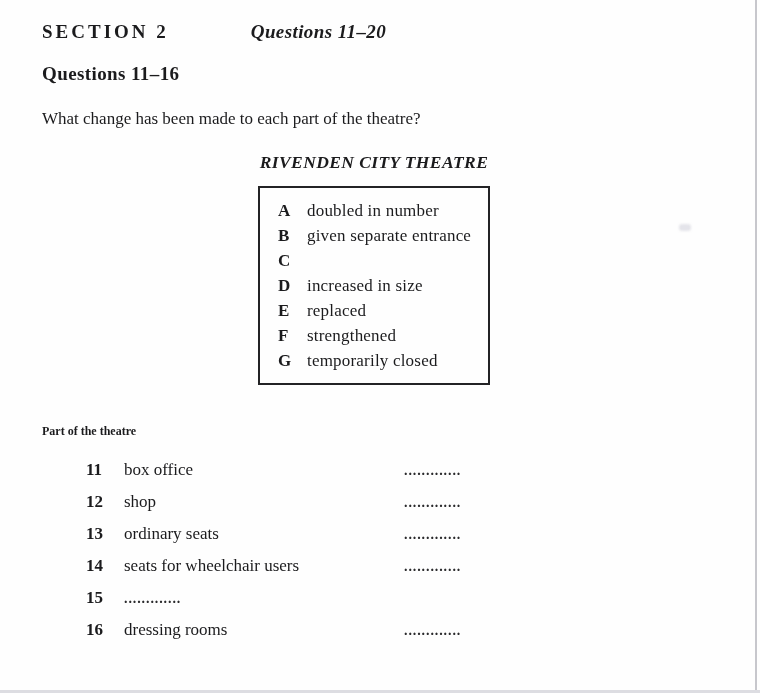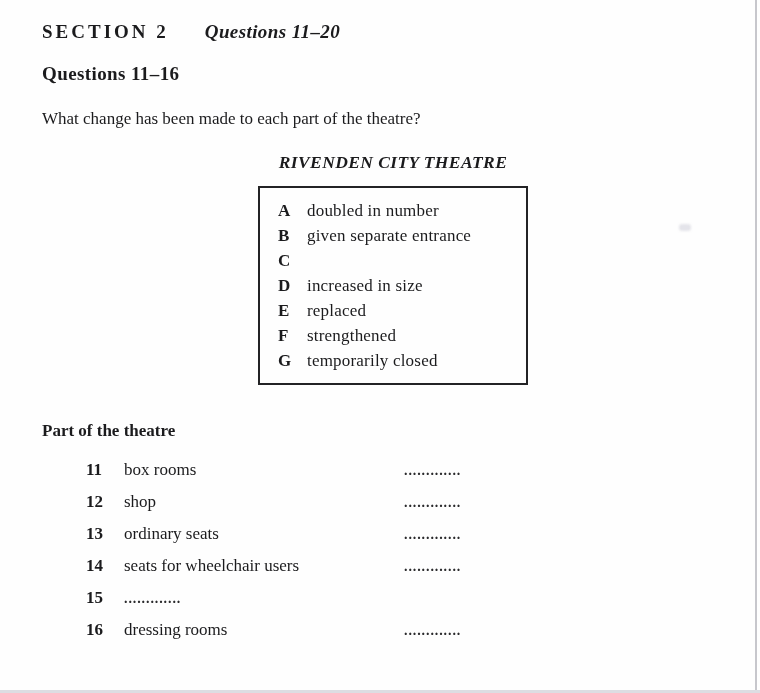--- a/index.html
+++ b/index.html
@@ -6,63 +6,63 @@
   body{
     width:760px;height:693px;
     background:#fefefe;
     font-family:"Liberation Serif", serif;
     color:#1b1b1d;
     position:relative;
     overflow:hidden;
   }
   .page{padding:21px 40px 0 42px;}
 
-  .section-header{display:flex;align-items:baseline;white-space:nowrap;}
+  .section-header{display:flex;align-items:baseline;white-space:nowrap;gap:46px;}
   .section-label{
     font-weight:bold;font-size:19px;letter-spacing:3px;
   }
   .section-range{
     font-weight:bold;font-style:italic;font-size:19px;
     margin-left:36px;letter-spacing:0.4px;
   }
   .subsection-title{
     font-weight:bold;font-size:19px;
     letter-spacing:0.4px;margin-top:20px;line-height:22px;
   }
   .prompt{
     font-size:17px;margin-top:24px;line-height:20px;white-space:nowrap;
   }
   .instruction{
     font-size:17px;font-style:italic;margin-top:24px;line-height:20px;white-space:nowrap;
   }
   .instruction b{font-weight:bold;}
 
   .box-wrap{
-    width:270px;margin-left:216px;margin-top:22px;text-align:center;
+    width:232px;margin-left:216px;margin-top:22px;text-align:center;
   }
   .box-title{
     font-weight:bold;font-style:italic;font-size:17.5px;
     letter-spacing:0.4px;line-height:22px;white-space:nowrap;
   }
   .options-box{
     border:2px solid #232325;
     margin-top:13px;
     padding:10px 6px 10px 18px;
     text-align:left;
     background:#fefefe;
   }
   .option-row{
     display:flex;align-items:baseline;
     line-height:25px;font-size:17px;white-space:nowrap;
   }
   .option-letter{font-weight:bold;width:29px;flex:0 0 29px;}
   .option-text{letter-spacing:0.2px;}
 
   .list-heading{
-    font-weight:bold;font-size:17px;margin-top:35px;line-height:22px;
+    font-weight:bold;font-size:12px;margin-top:35px;line-height:22px;
   }
   .q-list{margin-top:18px;}
   .q-row{
     display:grid;
     grid-template-columns:38px 280px auto;
     align-items:baseline;
     font-size:17px;line-height:20px;
     margin-top:11px;
     white-space:nowrap;
     margin-left:44px;
@@ -133,21 +133,21 @@
         <span class="option-text">temporarily closed</span>
       </div>
     </div>
   </div>
 
   <div class="list-heading">Part of the theatre</div>
 
   <div class="q-list">
     <div class="q-row">
       <span class="q-num">11</span>
-      <span class="q-label">box rooms</span>
+      <span class="q-label">box office</span>
       <span class="q-dots">.............</span>
     </div>
     <div class="q-row">
       <span class="q-num">12</span>
       <span class="q-label">shop</span>
       <span class="q-dots">.............</span>
     </div>
     <div class="q-row">
       <span class="q-num">13</span>
       <span class="q-label">ordinary seats</span>

